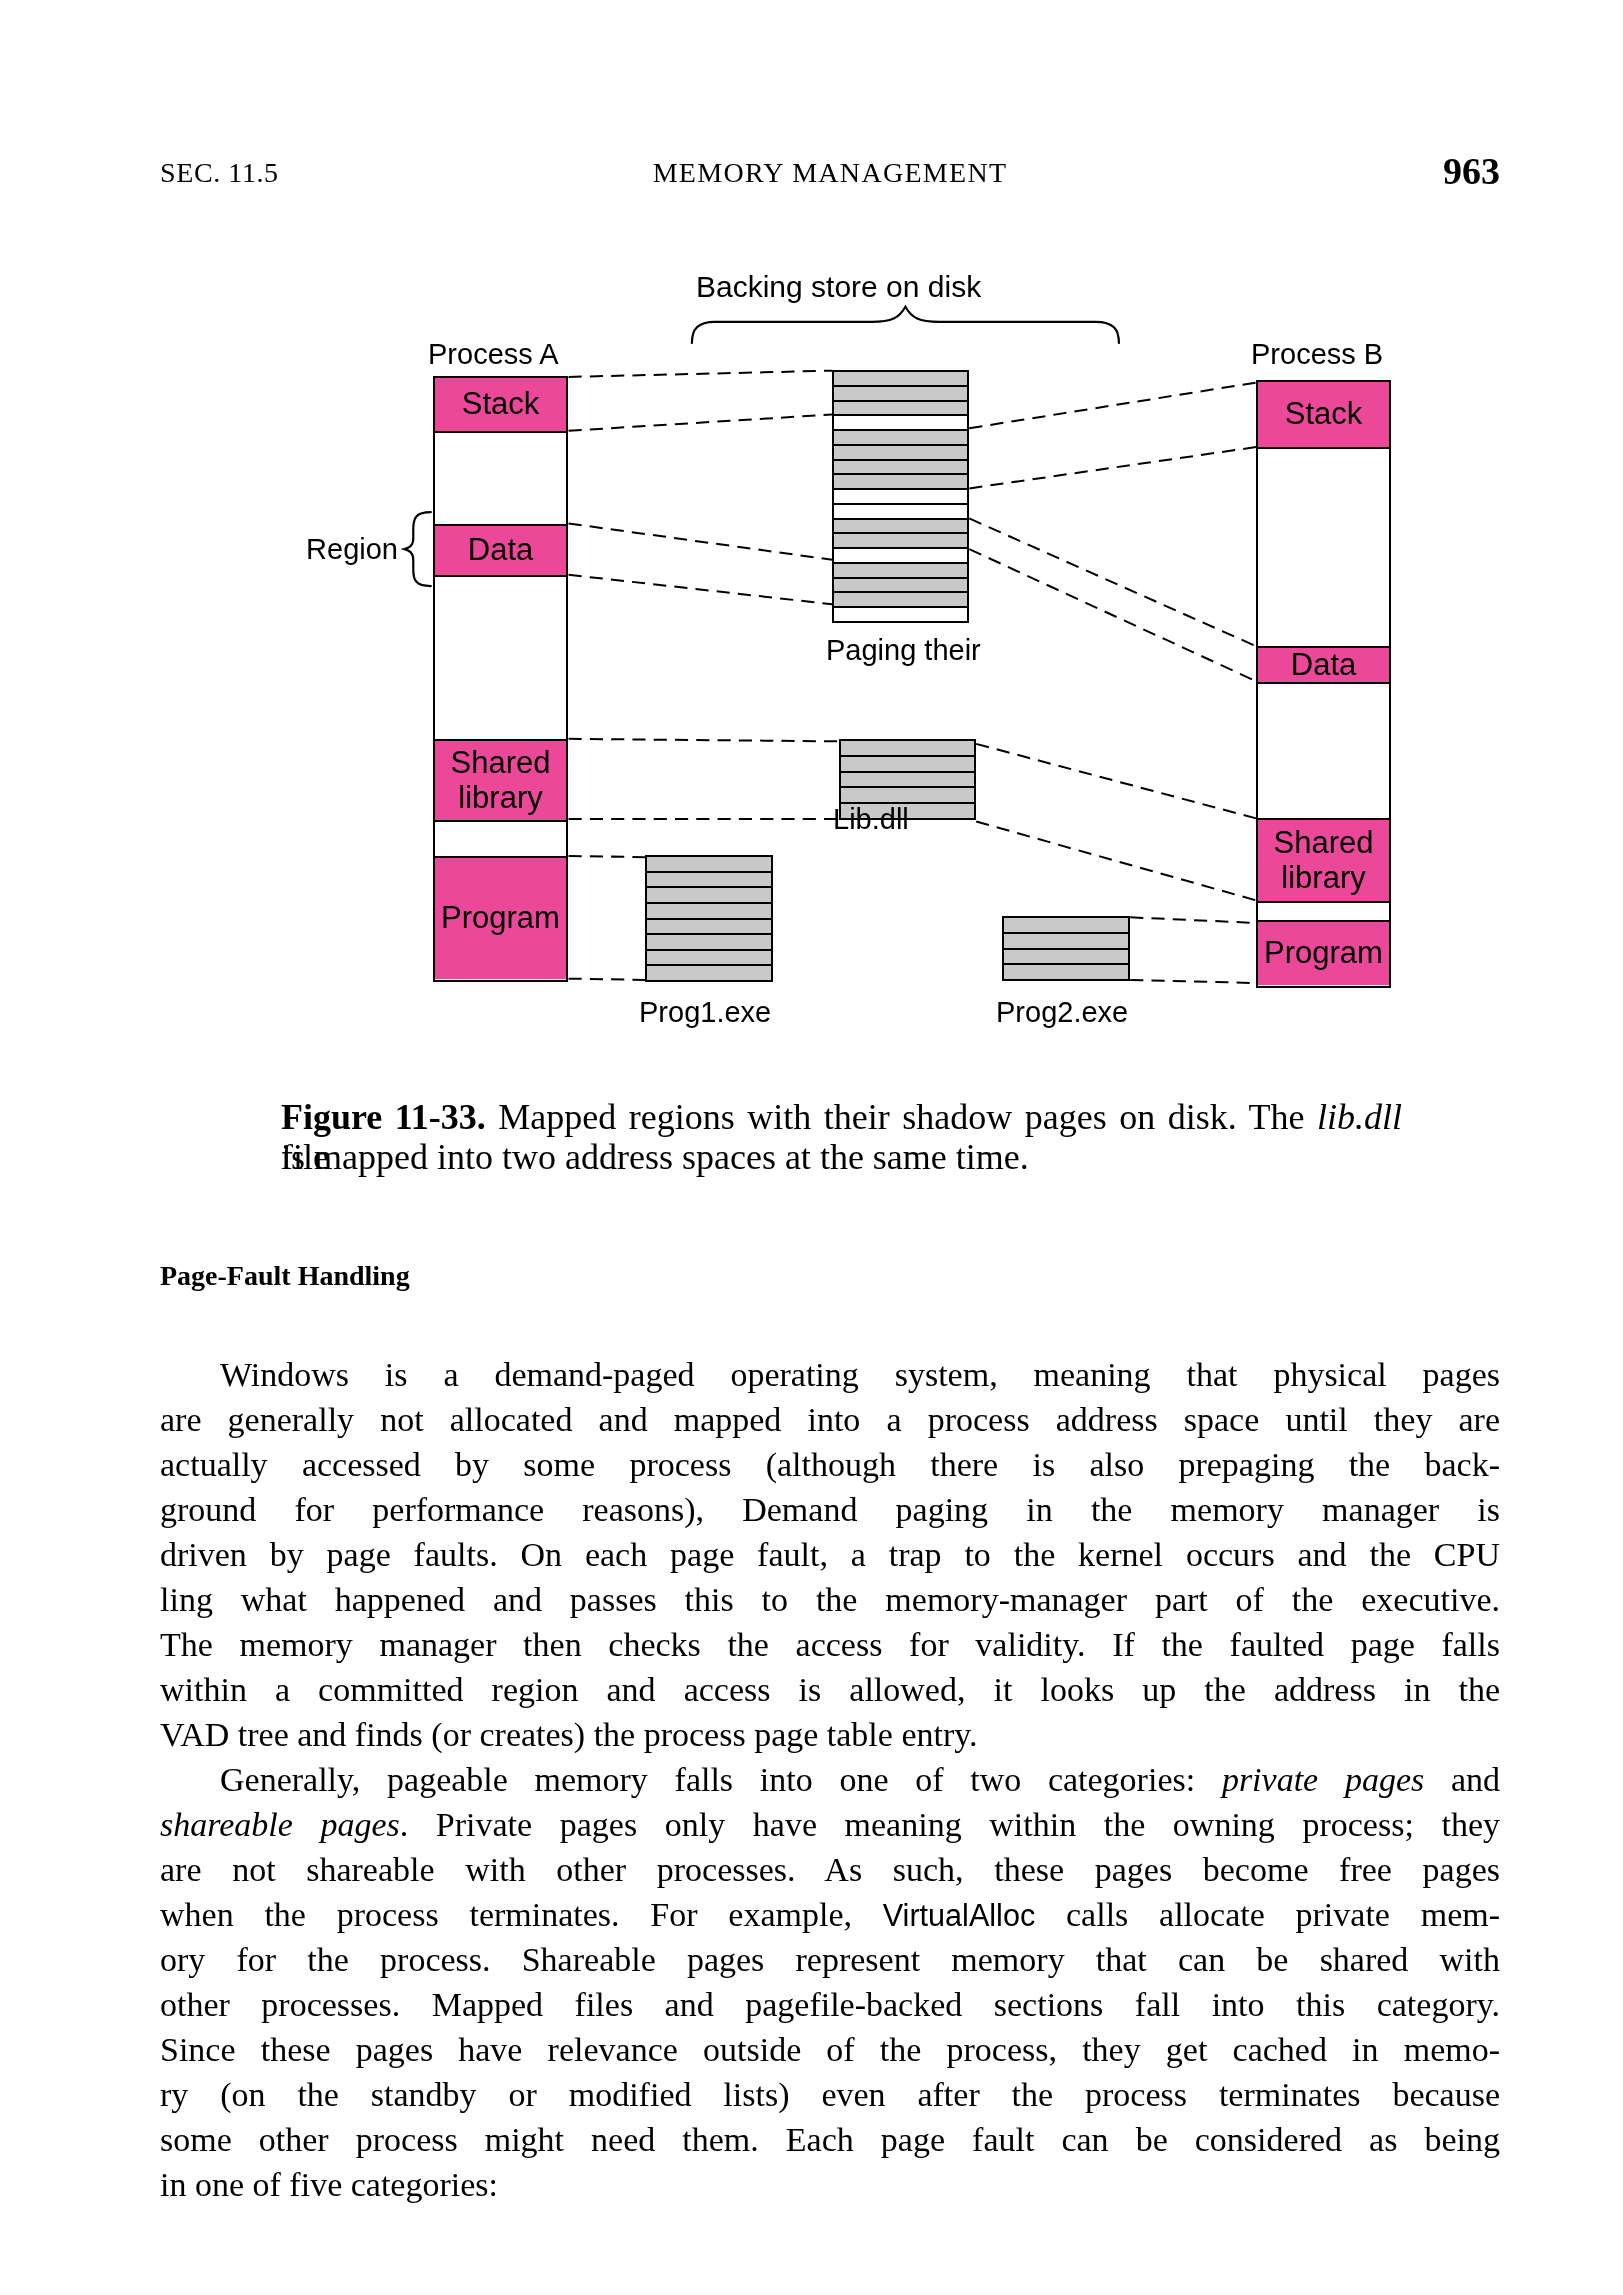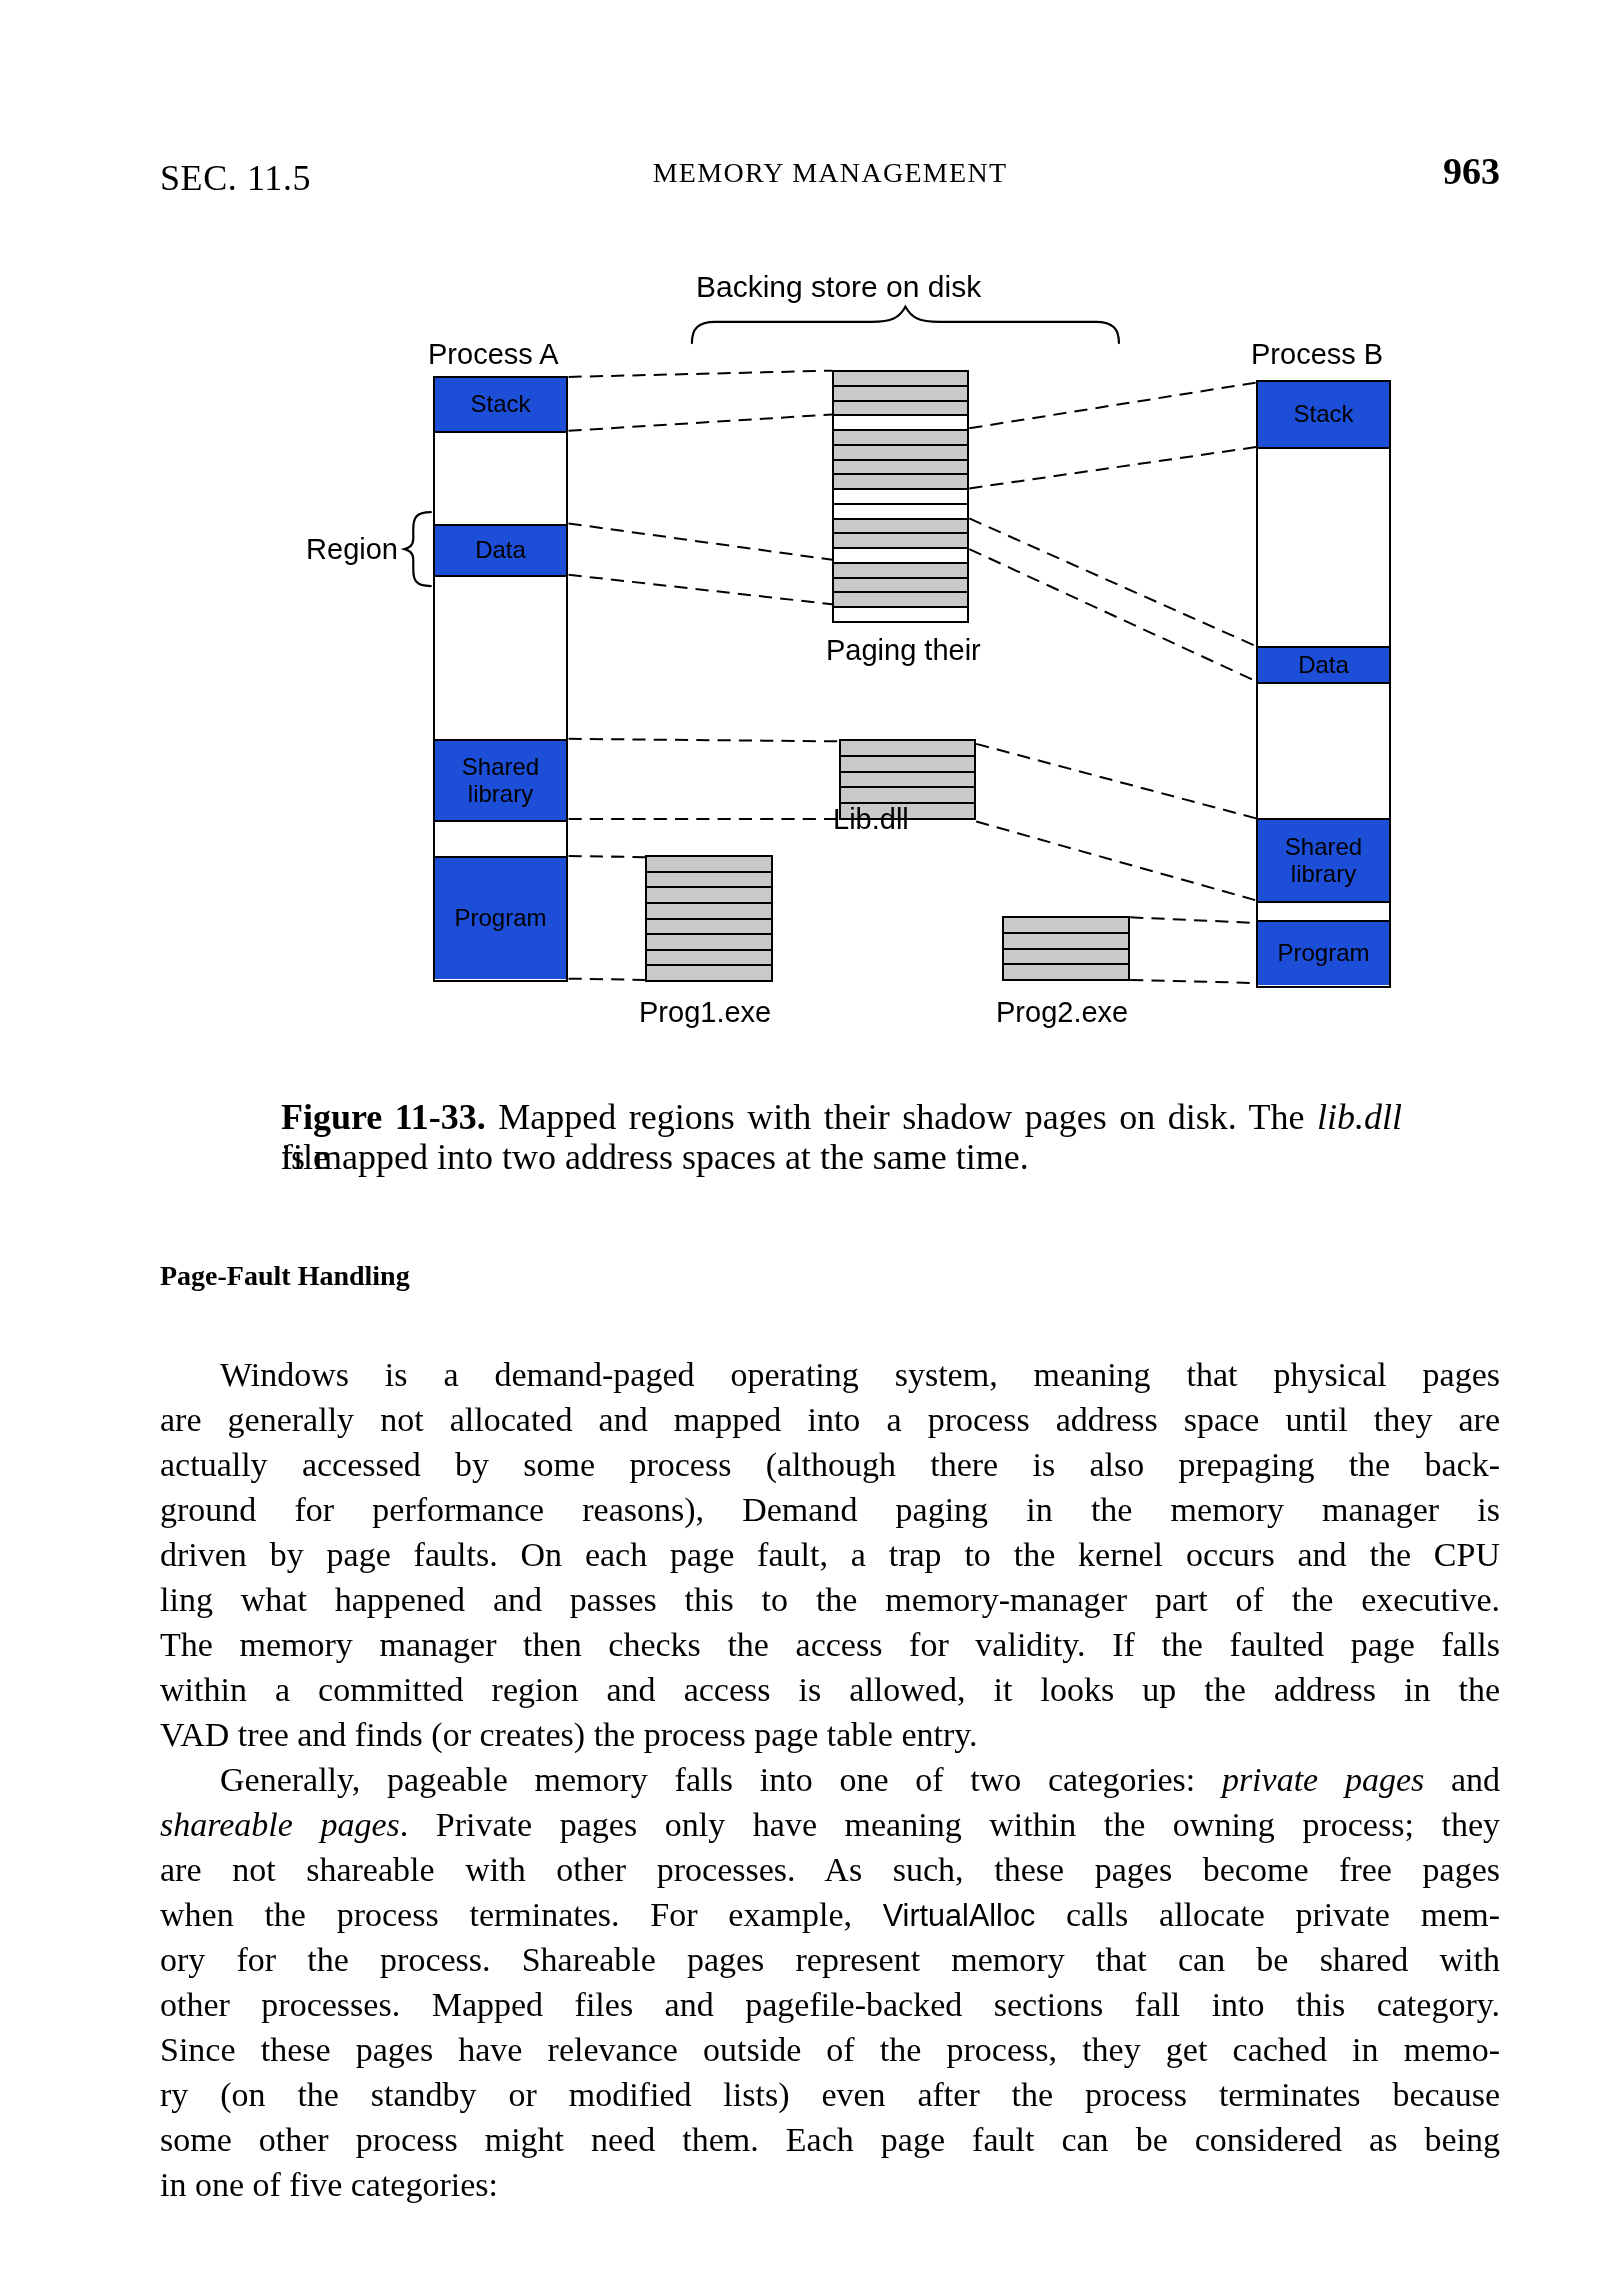--- a/index.html
+++ b/index.html
@@ -2,39 +2,39 @@
 <html style="font-size:10px"><head>
 <meta charset="utf-8">
 <style>
   html,body{margin:0;padding:0}
   body{
     width:1623px;height:2295px;background:#ffffff;position:relative;
     font-family:"Liberation Serif",serif;color:#000;overflow:hidden;
   }
   
   .hdr{position:absolute;left:160px;top:149px;width:1340px;height:48px}
-  .hdr .sec{position:absolute;left:0;top:7.5px;font-size:36px;letter-spacing:0.6px}
+  .hdr .sec{position:absolute;left:0;top:7.5px;font-size:28px;letter-spacing:0.6px}
   .hdr .ttl{position:absolute;left:0;right:0;top:7.5px;text-align:center;font-size:28px;letter-spacing:1.3px}
   .hdr .num{position:absolute;right:0;top:0;font-size:38px;font-weight:bold}
 
   
   .fig{position:absolute;left:0;top:0;width:1623px;height:1102px}
   svg.lines{position:absolute;left:0;top:0;pointer-events:none}
   .dash{stroke:#000;stroke-width:3.2;stroke-dasharray:21 13;fill:none}
   .brace{fill:none;stroke:#000;stroke-width:3.5;stroke-linecap:round}
 
   .dlab{position:absolute;font-family:"Liberation Sans",sans-serif;font-size:29px;
         text-align:left;line-height:1.05;white-space:nowrap}
   .dlab.right{text-align:right;white-space:nowrap}
 
   .col{position:absolute;border:2.5px solid #000;box-sizing:border-box;background:#fff}
-  .blk{position:absolute;left:0;right:0;background:#1d4ed8;border-top:2.5px solid #000;
+  .blk{position:absolute;left:0;right:0;background:#ec4899;border-top:2.5px solid #000;
        border-bottom:2.5px solid #000;box-sizing:border-box;display:flex;align-items:center;
        justify-content:center;text-align:center;font-family:"Liberation Sans",sans-serif;
-       font-size:24px;line-height:1.12;padding:0 3.8px}
+       font-size:31px;line-height:1.12;padding:0 3.8px}
   .blk.first{border-top:none}
   .blk.last{border-bottom:none}
 
   .stripes{position:absolute;border:2.5px solid #000;box-sizing:border-box;background:#fff;
            display:flex;flex-direction:column}
   .stripes i{flex:1;display:block;background:#c9c9c9;border-bottom:2.5px solid #000}
   .stripes i:last-child{border-bottom:none}
   .stripes i.w{background:#fff}
 
   

